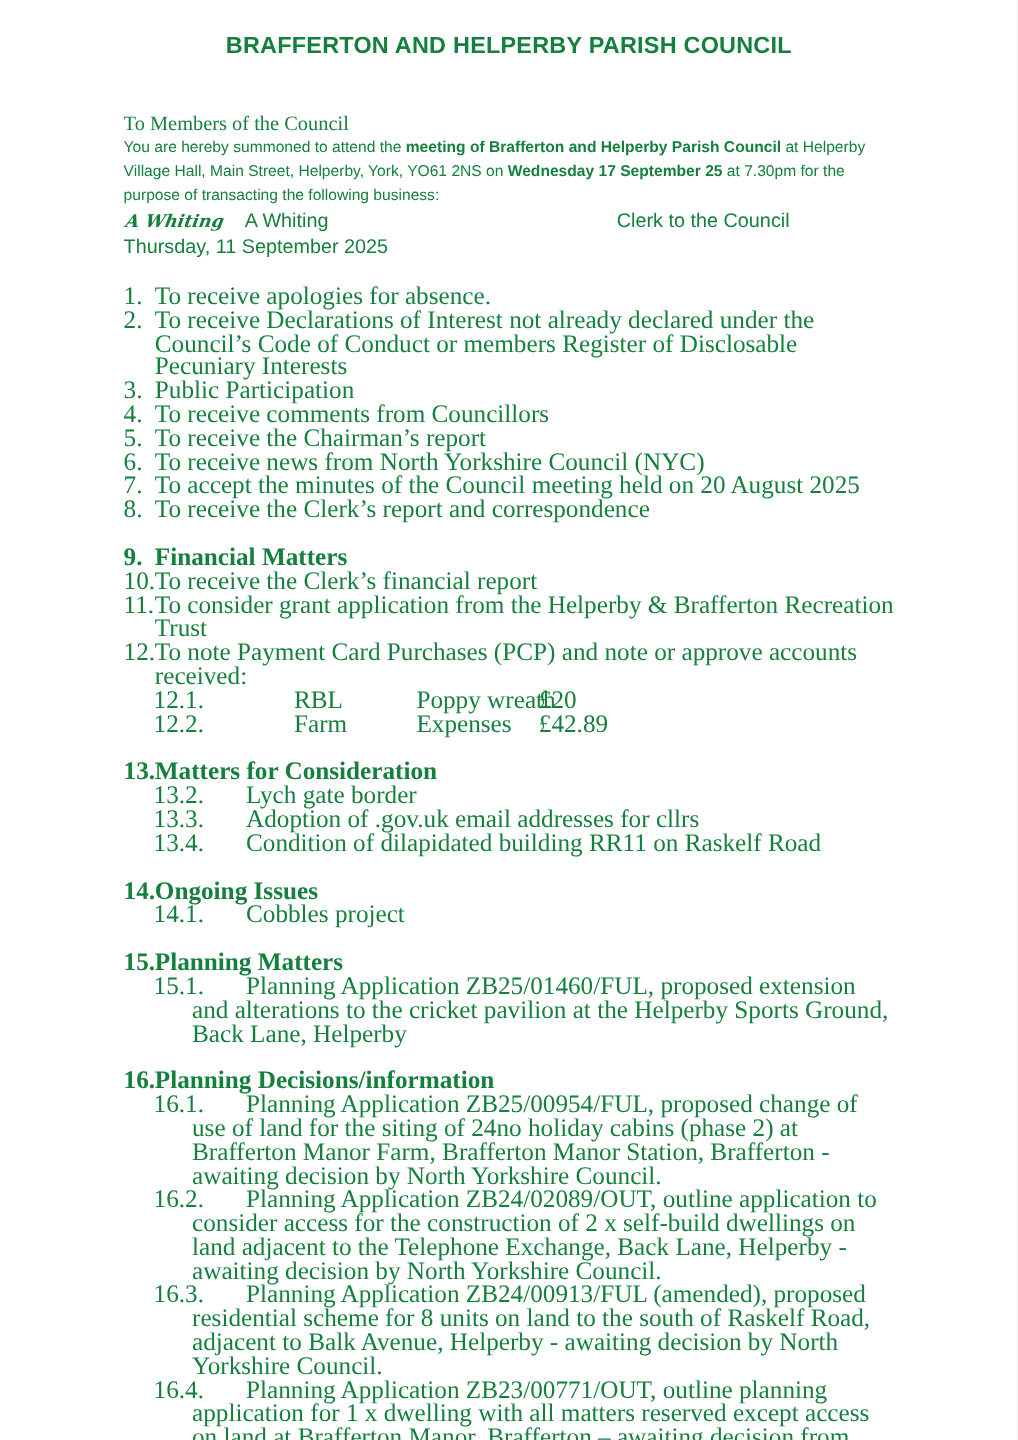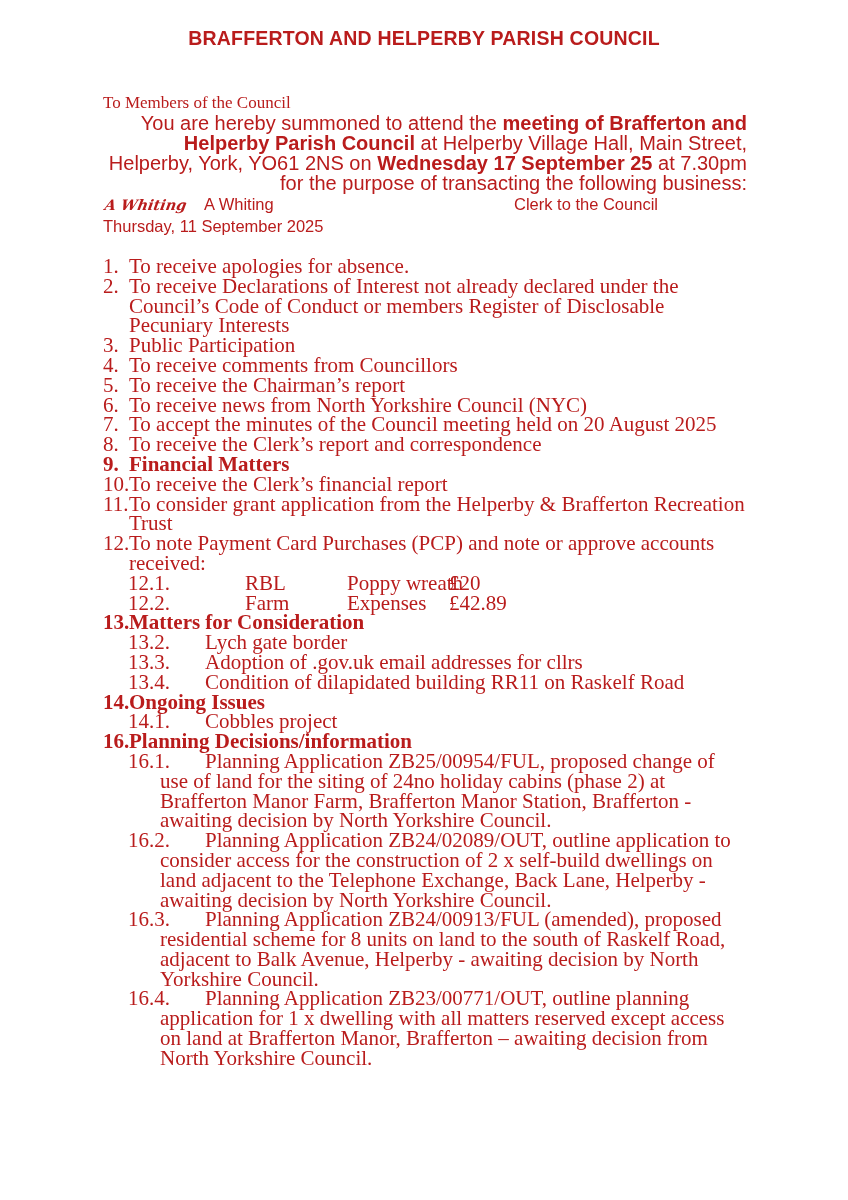--- a/index.html
+++ b/index.html
@@ -6,21 +6,21 @@
     margin: 0;
     padding: 0;
     background: #e8e8e8;
   }
   .page {
     position: relative;
     width: 848px;
     height: 1200px;
     margin: 0 auto;
     background: #ffffff;
-    color: #b91c1c;
+    color: #15803d;
     overflow: hidden;
   }
   .doc-title {
     position: absolute;
     top: 27px;
     left: 0;
     width: 100%;
     text-align: center;
     font-family: "Liberation Sans", sans-serif;
     font-weight: bold;
@@ -35,23 +35,22 @@
   }
   
   .to-members {
     font-family: "Liberation Serif", serif;
     font-weight: normal;
     font-size: 17px;
     line-height: 20px;
   }
   .summons {
     font-family: "Liberation Sans", sans-serif;
-    font-size: 20px;
+    font-size: 13px;
     line-height: 20px;
-    text-align: right;
   }
   .summons b { font-weight: bold; }
   .sig-row {
     display: flex;
     align-items: baseline;
     font-family: "Liberation Sans", sans-serif;
     font-size: 16.5px;
     line-height: 23px;
     height: 23px;
     white-space: nowrap;
@@ -71,21 +70,21 @@
     font-size: 16.5px;
     line-height: 21px;
   }
   
   .agenda {
     margin-top: 20px;
     font-family: "Liberation Serif", serif;
     font-size: 21px;
     line-height: 19.8px;
   }
-  .item-group.section { }
+  .item-group.section { margin-top: 20px; }
   .item {
     padding-left: 26px;
     text-indent: -26px;
   }
   .item .num {
     display: inline-block;
     width: 26px;
     text-indent: 0;
   }
   .item.bold { font-weight: bold; }
@@ -184,20 +183,24 @@
           <div class="item bold"><span class="num">13.</span><span class="txt">Matters for Consideration</span></div>
           <div class="sub"><span class="num">13.2.</span><span class="txt">Lych gate border</span></div>
           <div class="sub"><span class="num">13.3.</span><span class="txt">Adoption of .gov.uk email addresses for cllrs</span></div>
           <div class="sub"><span class="num">13.4.</span><span class="txt">Condition of dilapidated building RR11 on Raskelf Road</span></div>
         </div>
         <div class="item-group section">
           <div class="item bold"><span class="num">14.</span><span class="txt">Ongoing Issues</span></div>
           <div class="sub"><span class="num">14.1.</span><span class="txt">Cobbles project</span></div>
         </div>
         <div class="item-group section">
+          <div class="item bold"><span class="num">15.</span><span class="txt">Planning Matters</span></div>
+          <div class="sub"><span class="num">15.1.</span><span class="txt">Planning Application ZB25/01460/FUL, proposed extension and alterations to the cricket pavilion at the Helperby Sports Ground, Back Lane, Helperby</span></div>
+        </div>
+        <div class="item-group section">
           <div class="item bold"><span class="num">16.</span><span class="txt">Planning Decisions/information</span></div>
           <div class="sub"><span class="num">16.1.</span><span class="txt">Planning Application ZB25/00954/FUL, proposed change of use of land for the siting of 24no holiday cabins (phase 2) at Brafferton Manor Farm, Brafferton Manor Station, Brafferton - awaiting decision by North Yorkshire Council.</span></div>
           <div class="sub"><span class="num">16.2.</span><span class="txt">Planning Application ZB24/02089/OUT, outline application to consider access for the construction of 2 x self-build dwellings on land adjacent to the Telephone Exchange, Back Lane, Helperby - awaiting decision by North Yorkshire Council.</span></div>
           <div class="sub"><span class="num">16.3.</span><span class="txt">Planning Application ZB24/00913/FUL (amended), proposed residential scheme for 8 units on land to the south of Raskelf Road, adjacent to Balk Avenue, Helperby - awaiting decision by North Yorkshire Council.</span></div>
           <div class="sub"><span class="num">16.4.</span><span class="txt">Planning Application ZB23/00771/OUT, outline planning application for 1 x dwelling with all matters reserved except access on land at Brafferton Manor, Brafferton – awaiting decision from North Yorkshire Council.</span></div>
         </div>
       </div>
 
   </div>
 </div>

